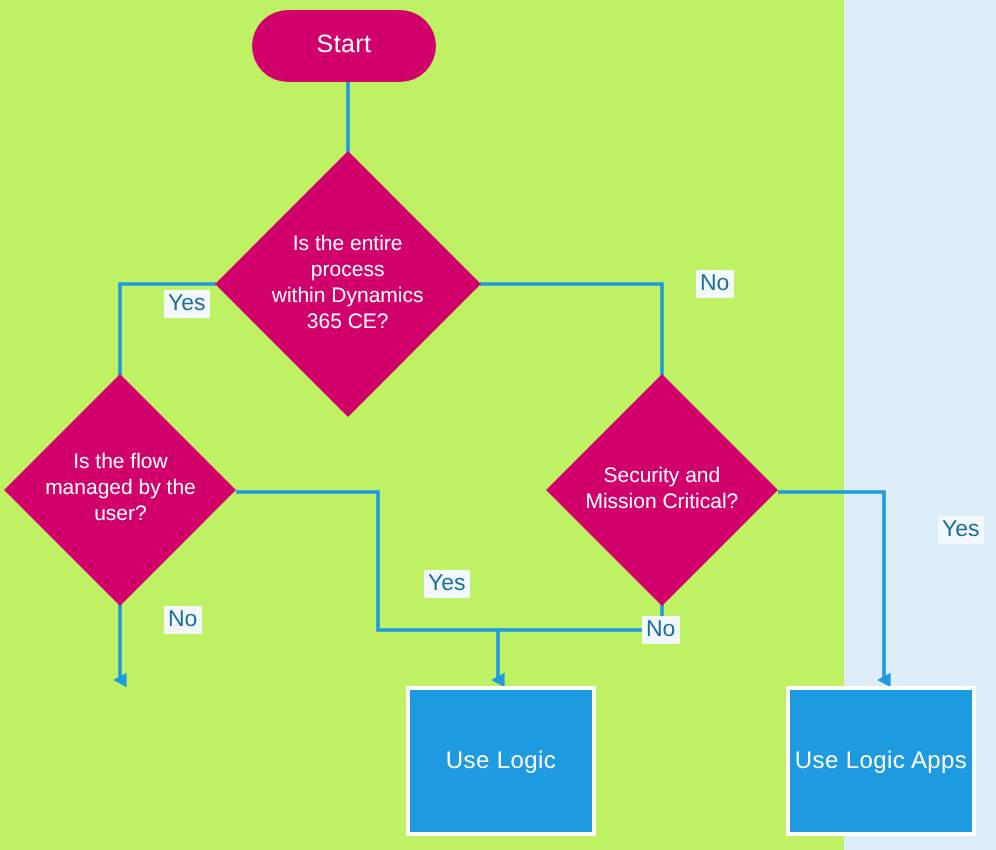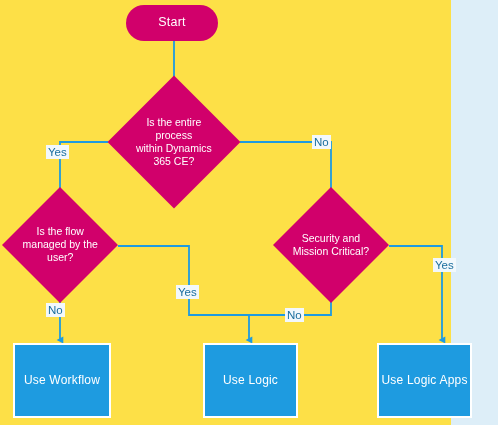--- a/index.html
+++ b/index.html
@@ -10,22 +10,21 @@
     width: 498px;
     height: 425px;
     background: #ddeef8;
     font-family: "Liberation Sans", sans-serif;
     overflow: hidden;
   }
   #flowchart-root {
     position: relative;
     width: 422px;
     height: 425px;
-    background: #fde047;
-    padding-left: 29px;
+    background: #bef264;
   }
   #connector-layer {
     position: absolute;
     left: 0;
     top: 0;
     width: 498px;
     height: 425px;
   }
   .node {
     position: absolute;
@@ -66,20 +65,21 @@
   }
   .edge-label {
     position: absolute;
     background: #f2f8fc;
     color: #1b6e9e;
     font-size: 11.5px;
     padding: 0px 2px;
     line-height: 14px;
     user-select: none;
     white-space: nowrap;
+    margin-left: 36px;
   }
 </style>
 </head>
 <body>
 
 <div id="flowchart-root">
 
   <svg id="connector-layer" width="498" height="425" viewBox="0 0 498 425">
     <defs>
       <marker id="arrowhead" markerWidth="9" markerHeight="9" refX="4.2" refY="4.2" orient="auto" markerUnits="userSpaceOnUse">
@@ -115,29 +115,26 @@
     <span class="decision-text" style="width:104px;">Is the flow
 managed by the
 user?</span>
   </div>
 
   <div class="node node-decision" style="left:290px; top:204px; width:82px; height:82px;">
     <span class="decision-text" style="width:110px;">Security and
 Mission Critical?</span>
   </div>
 
-  <div class="node node-terminal" style="left:13px; top:343px; width:98px; height:75px;">
-    <span>Use Workflow</span>
-  </div>
 
   <div class="node node-terminal" style="left:203px; top:343px; width:95px; height:75px;">
     <span>Use Logic</span>
   </div>
 
-  <div class="node node-terminal" style="left:377px; top:343px; width:95px; height:75px;">
+  <div class="node node-terminal" style="left:393px; top:343px; width:95px; height:75px;">
     <span>Use Logic Apps</span>
   </div>
 
   <div class="edge-label" style="left:46px; top:145px;">Yes</div>
 
   <div class="edge-label" style="left:312px; top:135px;">No</div>
 
   <div class="edge-label" style="left:46px; top:303px;">No</div>
 
   <div class="edge-label" style="left:176px; top:285px;">Yes</div>

